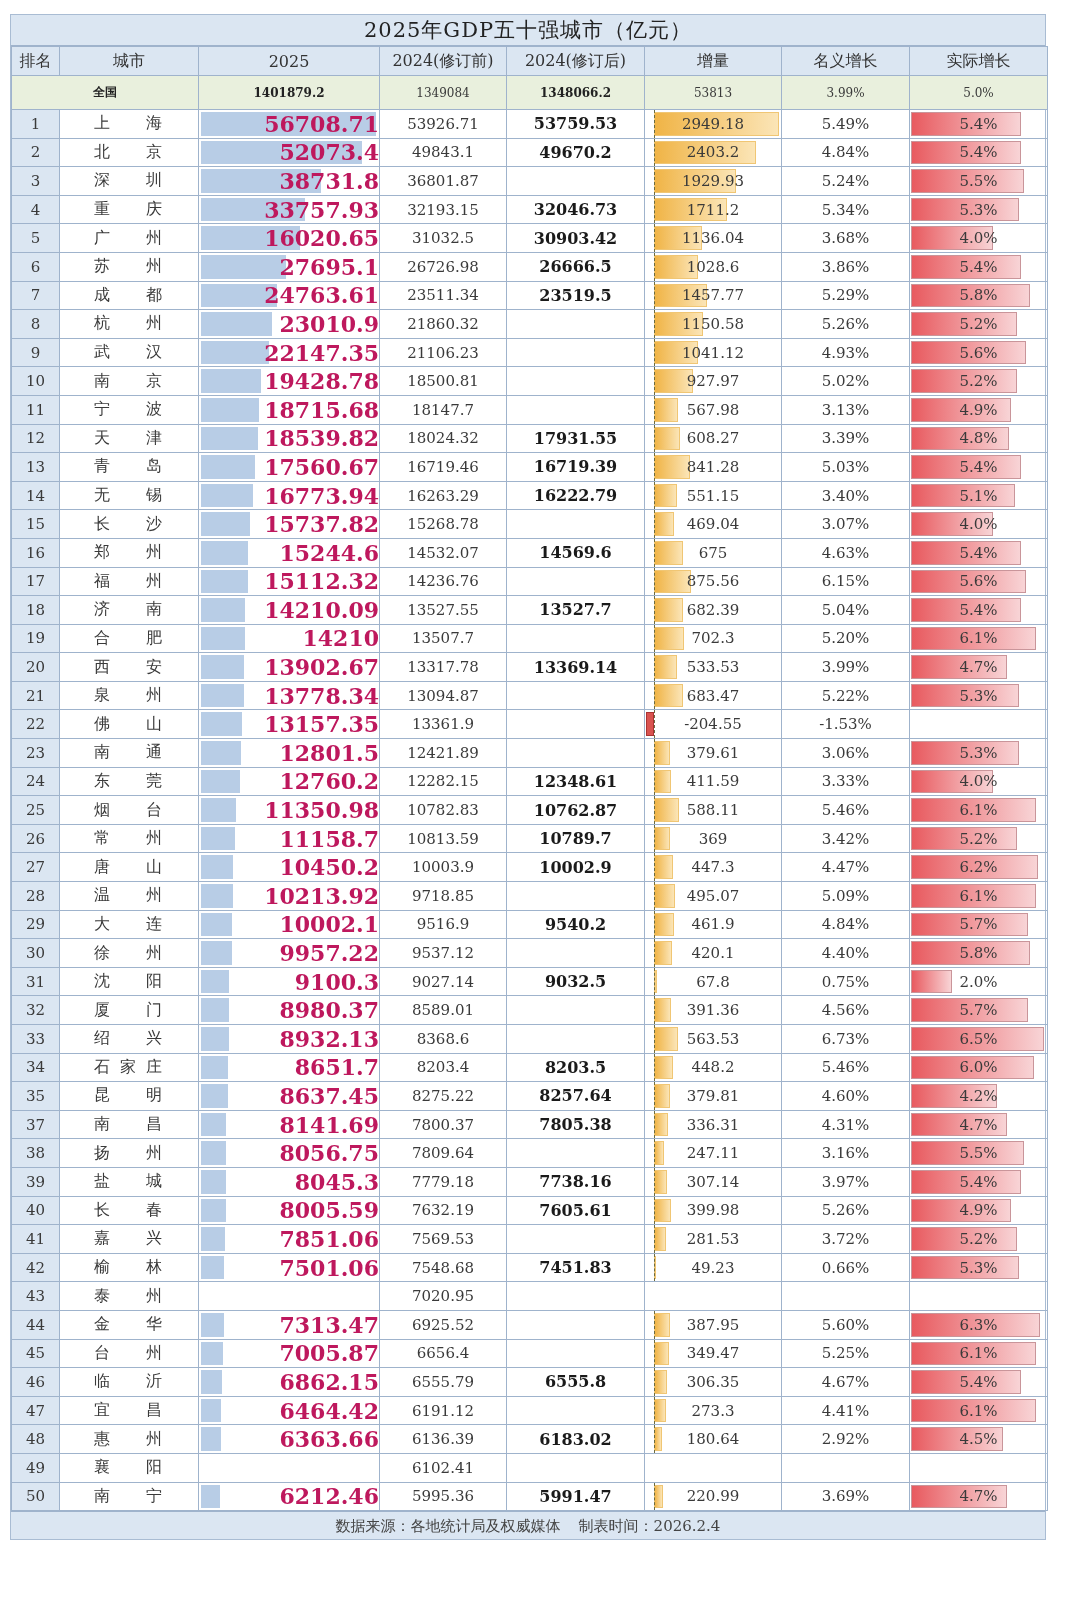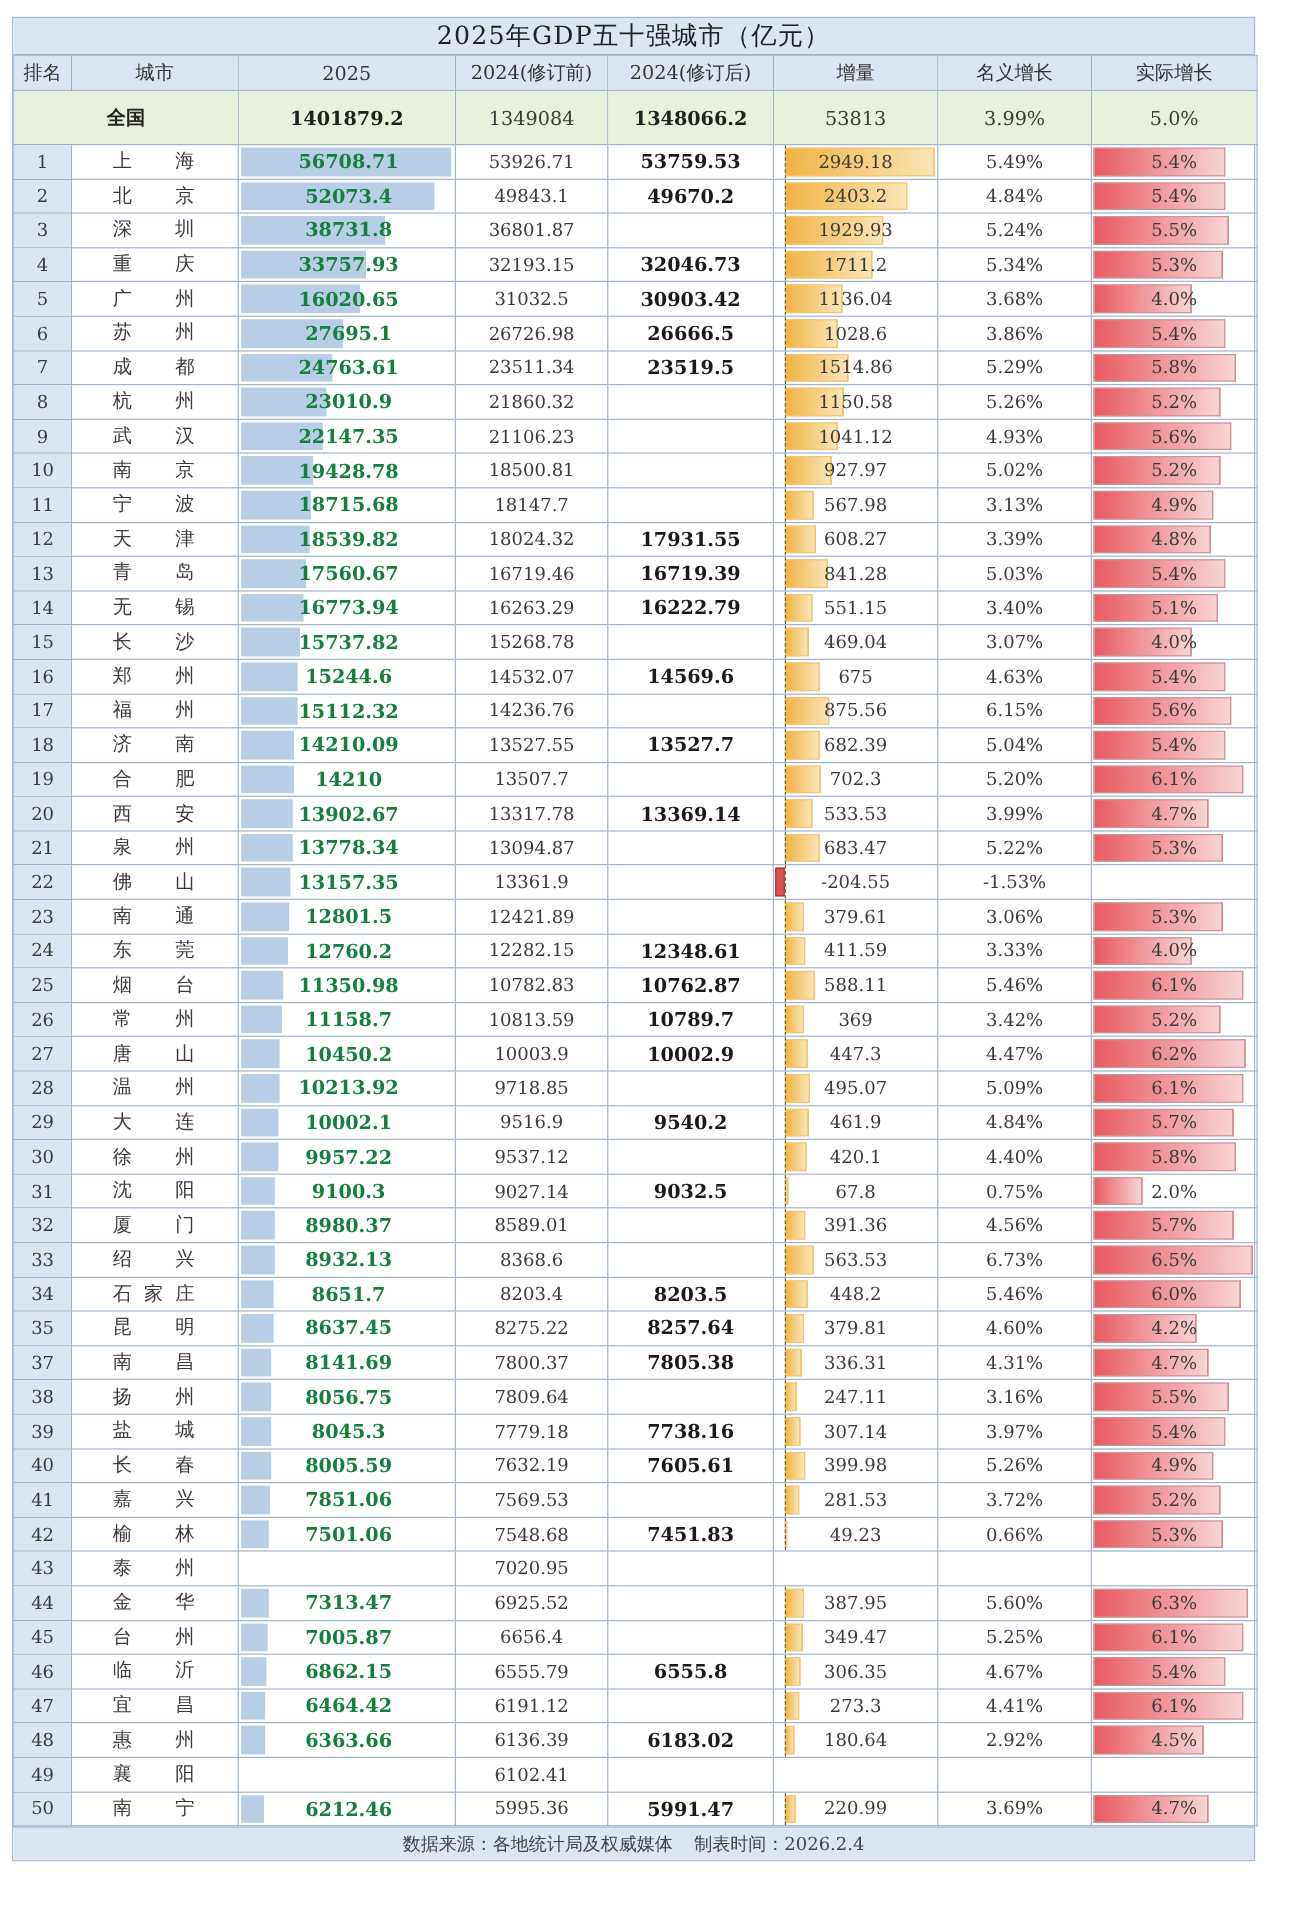--- a/index.html
+++ b/index.html
@@ -3,26 +3,26 @@
 <meta charset="utf-8">
 <style>
   * { box-sizing: border-box; margin: 0; padding: 0; }
   html, body { width: 1080px; height: 1606px; background: #ffffff; overflow: hidden; }
   body { font-family: "DejaVu Serif", "Liberation Serif", serif; color: #333; position: relative; }
   .sheet { position: absolute; left: 10px; top: 14px; width: 1036px; border: 1px solid #a9bcd3; }
   .title { height: 31px; background: #dbe6f2; border-bottom: 1px solid #9fb3cc; text-align: center; font-size: 21px; line-height: 31px; color: #222; letter-spacing: 1px; }
   table { border-collapse: collapse; width: 1036px; table-layout: fixed; }
   td { border: 1px solid #9fb3cc; height: 28.6px; font-size: 15px; text-align: center; padding: 0; position: relative; white-space: nowrap; overflow: hidden; color: #3a3a3a; }
   tr.head td { height: 29px; background: #dbe6f2; font-size: 16px; color: #333; }
-  tr.national td { height: 45px; background: #e9f0dd; font-size: 16px; }
+  tr.national td { height: 34px; background: #e9f0dd; font-size: 12px; }
   tr.national td.bold { font-weight: bold; color: #222; }
   td.rank { background: #dbe6f2; font-size: 15px; }
   td.city { letter-spacing: 0; }
   td.city .cc { display: flex; justify-content: space-between; padding: 0 36px 0 34px; font-size: 16px; }
-  td.gdp { text-align: center; padding-left: 3px; font-weight: bold; color: #15803d; font-size: 16px; }
+  td.gdp { text-align: right; padding-left: 3px; font-weight: bold; color: #be185d; font-size: 22px; }
   td.gdp .bar { position: absolute; left: 2px; top: 2px; bottom: 2px; background: #b8cde6; z-index: 0; }
   td.gdp span.v { position: relative; z-index: 1; }
   td.post { font-weight: bold; color: #1a1a1a; font-size: 16px; }
   td.delta .axis { position: absolute; left: 9px; top: 0; bottom: 0; border-left: 1px dashed #6b6b40; z-index: 2; }
   td.delta .bar { position: absolute; left: 9px; top: 2px; bottom: 2px; background: linear-gradient(90deg, #f0b446, #fbe5b7); border: 1px solid #f0c674; z-index: 0; }
   td.delta .bar.neg { left: auto; background: #d9534f; border-color: #a33; }
   td.delta span.v { position: relative; z-index: 1; }
   td.real .bar { position: absolute; left: 1px; top: 2px; bottom: 2px; background: linear-gradient(90deg, #e85a5f, #f8d4d6); border: 1px solid #c9959a; z-index: 0; }
   td.real span.v { position: relative; z-index: 1; }
   .footer { height: 28px; background: #dbe6f2; text-align: center; font-size: 15px; line-height: 28px; color: #444; border-top: 1px solid #9fb3cc; }
@@ -158,21 +158,21 @@
           <td class="rank">7</td>
           <td class="city">
             <div class="cc">
               <span>成</span>
               <span>都</span>
             </div>
           </td>
           <td class="gdp"><div class="bar" style="width: 76.4192px;"></div><span class="v">24763.61</span></td>
           <td class="pre">23511.34</td>
           <td class="post">23519.5</td>
-          <td class="delta"><div class="axis"></div><div class="bar" style="width: 52.7312px;"></div><span class="v">1514.86</span></td>
+          <td class="delta"><div class="axis"></div><div class="bar" style="width: 52.7312px;"></div><span class="v">1457.77</span></td>
           <td class="nominal">5.29%</td>
           <td class="real"><div class="bar" style="width: 118.677px;"></div><span class="v">5.8%</span></td>
         </tr>
         <tr>
           <td class="rank">8</td>
           <td class="city">
             <div class="cc">
               <span>杭</span>
               <span>州</span>
             </div>

